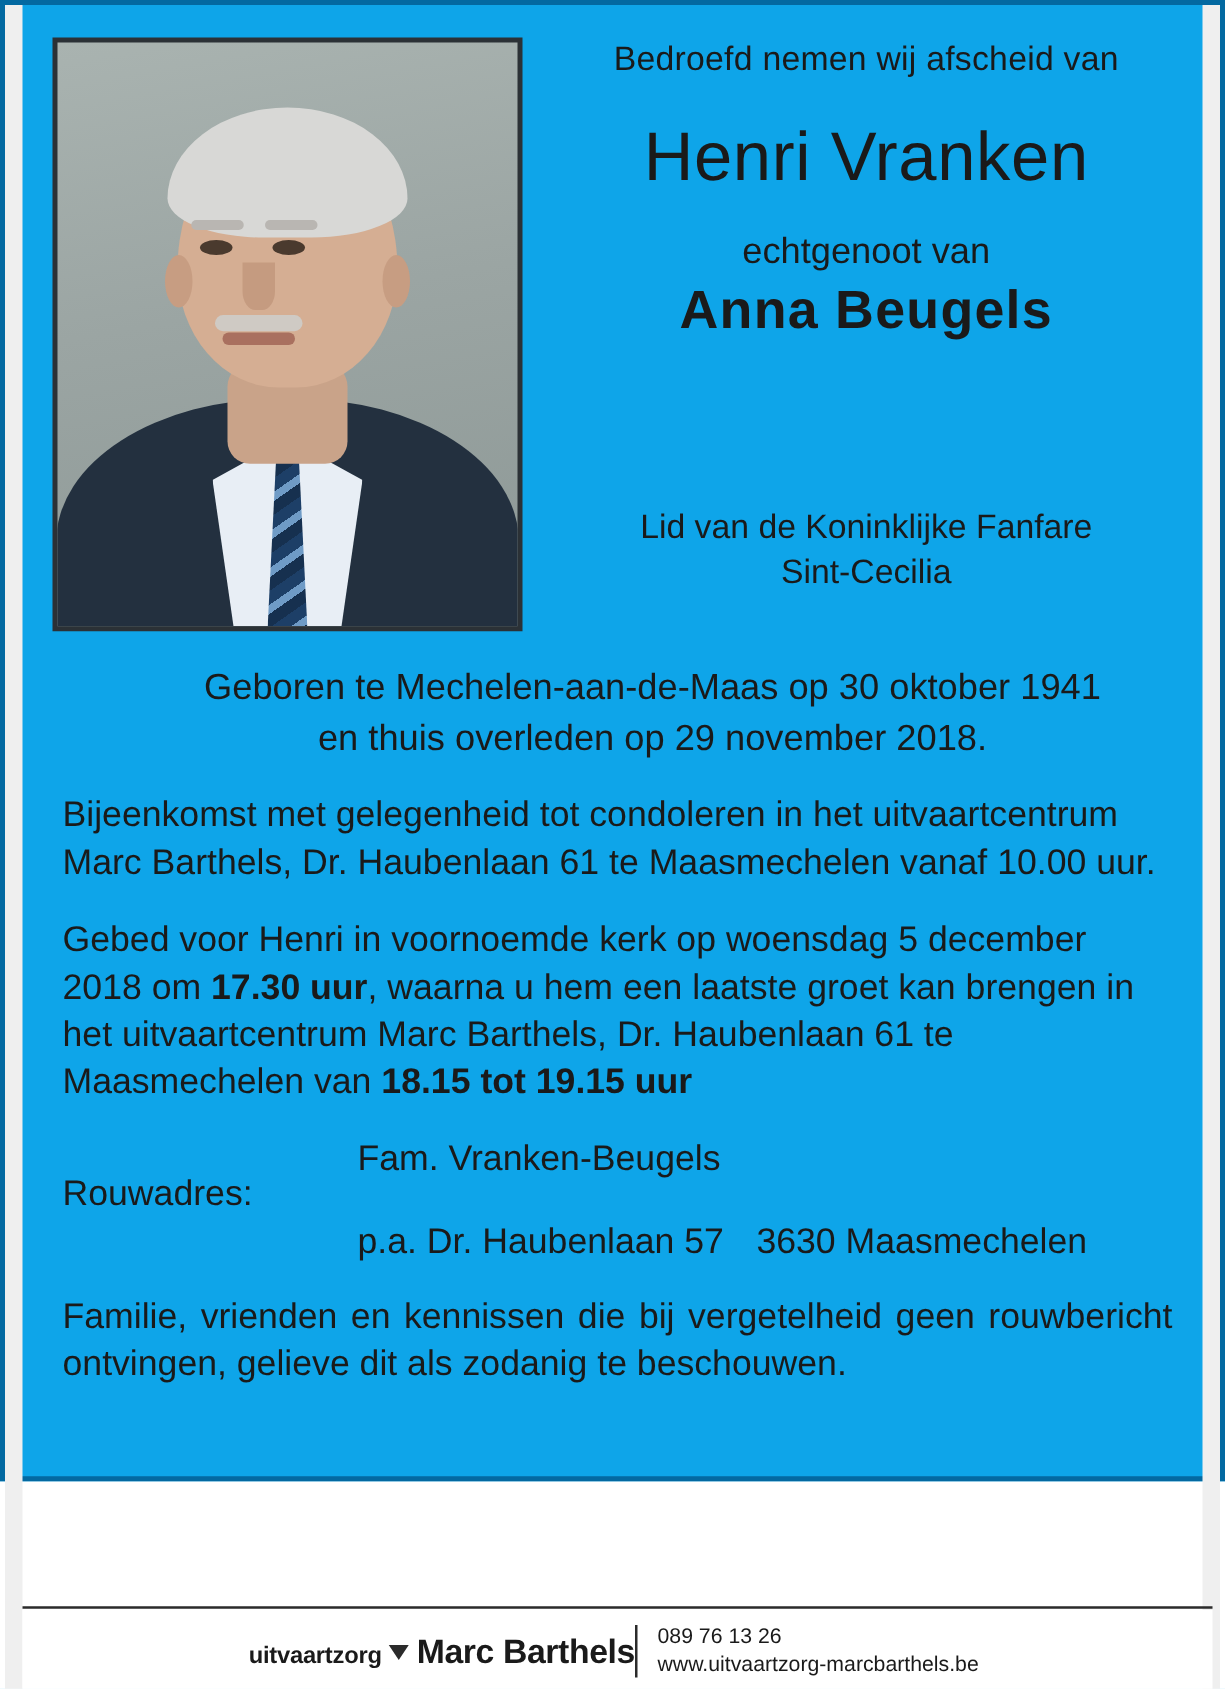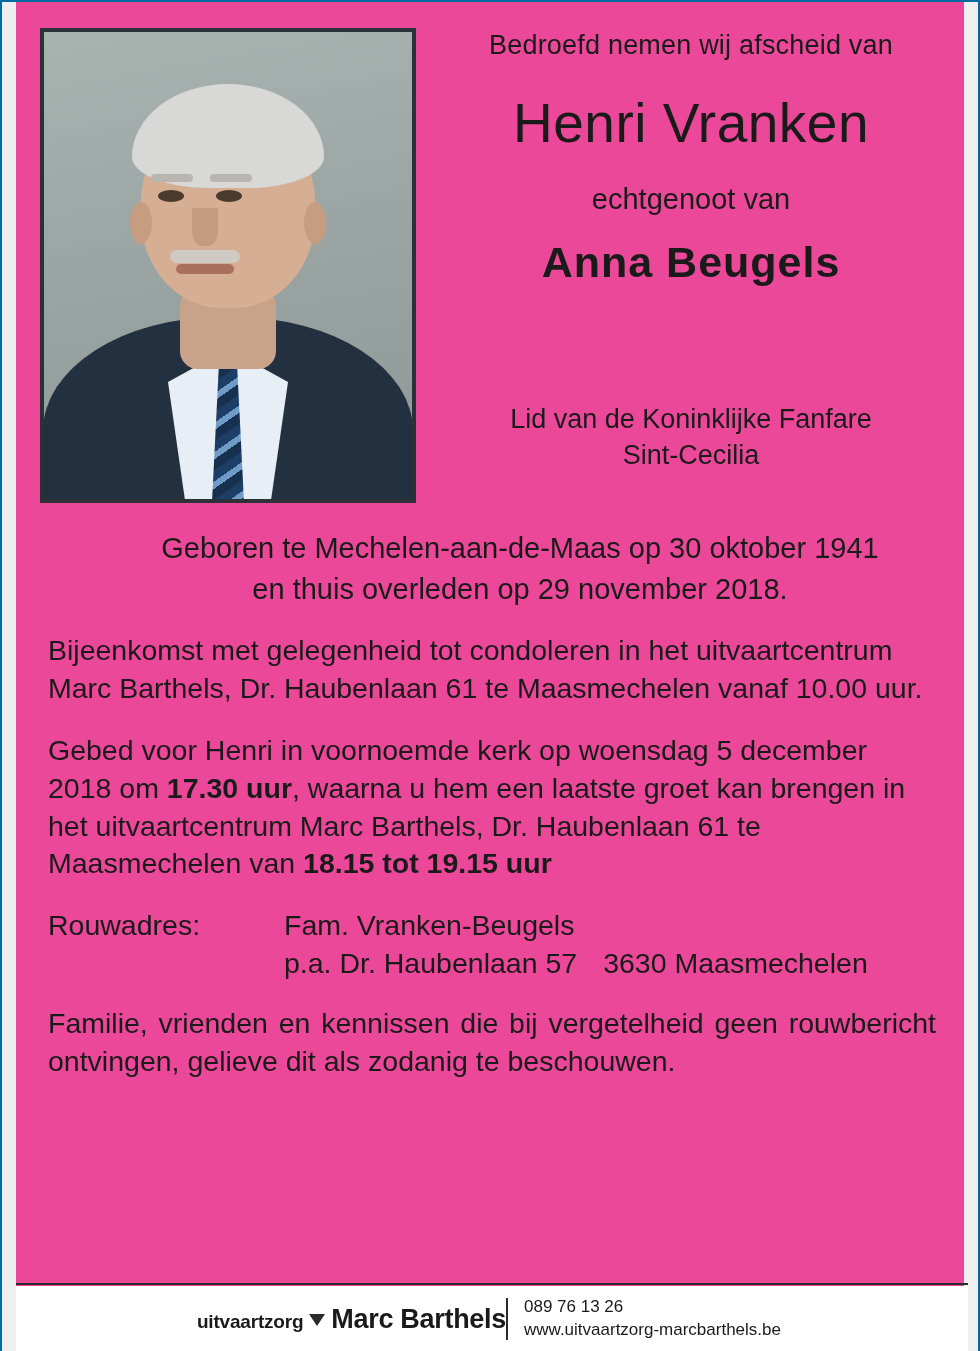--- a/index.html
+++ b/index.html
@@ -12,24 +12,24 @@
     height: 1351px;
     font-family: "Liberation Sans", sans-serif;
     color: #1a1a1a;
     position: relative;
     overflow: hidden;
   }
   .card {
     position: absolute;
     left: 0; top: 0;
     width: 980px;
-    height: 1351px;
-    background: #ec4899;
+    height: 1185px;
+    background: #0ea5e9;
     box-sizing: border-box;
-    border: 2px solid #0369a1;
+    border: 4px solid #0369a1;
   }
   .edge-left, .edge-right {
     position: absolute;
     top: 0;
     width: 14px;
     height: 1351px;
     background: #efefef;
   }
   .edge-left { left: 0; }
   .edge-right { right: 0; }
@@ -182,21 +182,21 @@
     margin-bottom: 30px;
   }
   .name-main {
     font-size: 55px;
     letter-spacing: .5px;
     margin-bottom: 28px;
     white-space: nowrap;
   }
   .line-spouse {
     font-size: 29px;
-    margin-bottom: 22px;
+    margin-bottom: 6px;
   }
   .name-spouse {
     font-size: 43px;
     letter-spacing: 1px;
     font-weight: bold;
   }
   .membership {
     position: absolute;
     left: 420px;
     top: 400px;
@@ -232,21 +232,21 @@
   }
   .para.justify { text-align: justify; }
   .strong { font-weight: bold; }
 
   .rouw {
     font-size: 28.5px;
     line-height: 1.33;
     margin: 0 0 22px 0;
   }
   .rouw-row { display: flex; }
-  .rouw-label { width: 236px; flex: 0 0 236px; }
+  .rouw-label { width: 236px; flex: 0 0 236px; margin-top: 28px; }
   .rouw-val2 { padding-left: 236px; }
   .rouw-val2 span.gap { display: inline-block; width: 26px; }
 
   
   .footer-rule {
     position: absolute;
     left: 14px;
     top: 1281px;
     width: 952px;
     height: 2px;

